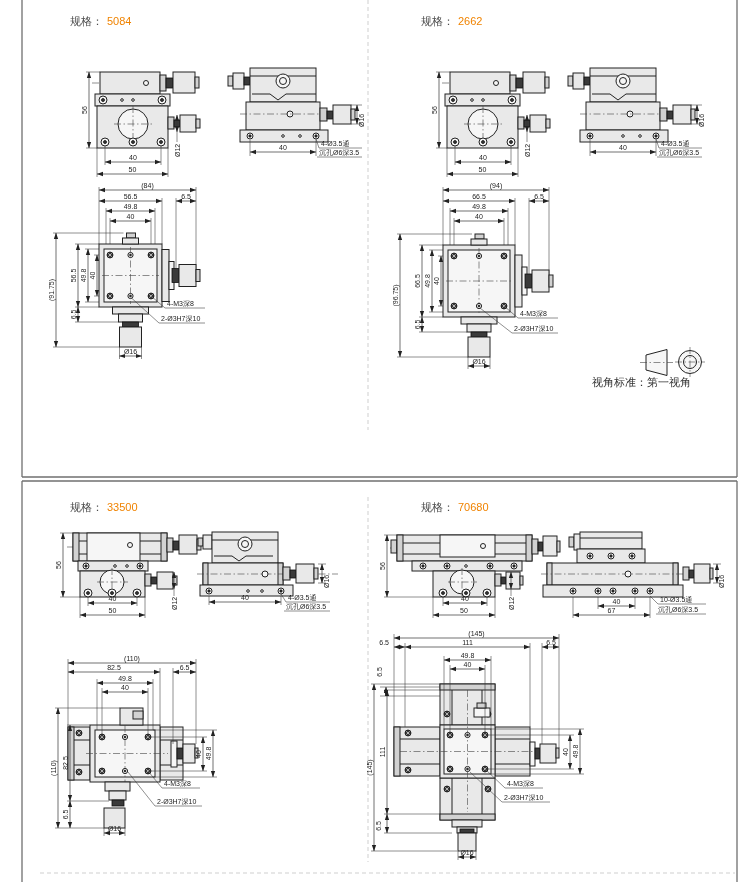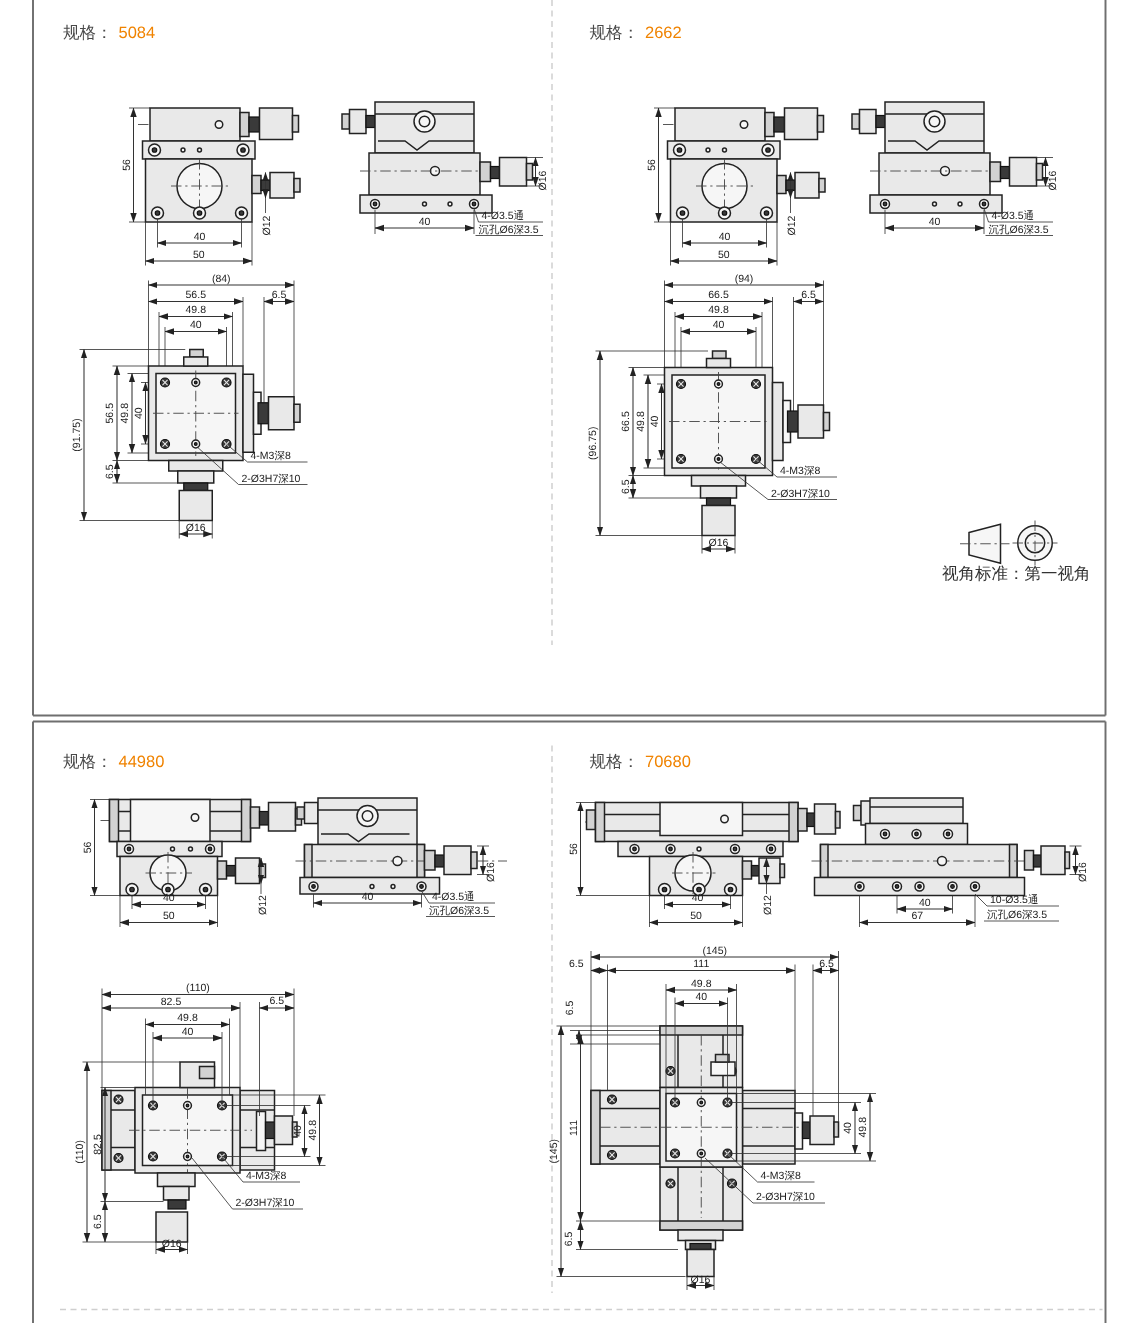--- a/index.html
+++ b/index.html
@@ -11,23 +11,23 @@
   .f1{fill:#e9e9e9;stroke:#222;stroke-width:1}
   .f2{fill:#f6f6f6;stroke:#222;stroke-width:1}
   .f3{fill:#d2d2d2;stroke:#222;stroke-width:1}
   .dk{fill:#3a3a3a;stroke:#111;stroke-width:.8}
   .dim{stroke:#333;stroke-width:.7;fill:none}
   .ext{stroke:#333;stroke-width:.55;fill:none}
   .wx{stroke:#e8e8e8;stroke-width:.7;fill:none}
   .cl{stroke:#444;stroke-width:.6;fill:none;stroke-dasharray:7 2.5 1.5 2.5}
   .dsh{stroke:#cfcfcf;stroke-width:1;stroke-dasharray:4 3;fill:none}
   .bd{stroke:#6f6f6f;stroke-width:1.3;fill:none}
-  .spec{position:absolute;font-size:11px;color:#4a4a4a;}
+  .spec{position:absolute;font-size:11px;color:#4a4a4a;margin-left:28px;}
   .spec .val{margin-left:4px;}
-  .proj{position:absolute;left:628px;top:375px;font-size:11px;color:#333;}
+  .proj{position:absolute;left:592px;top:375px;font-size:11px;color:#333;}
 </style>
 </head>
 <body>
 
 <div class="stage">
   <svg id="cv" width="750" height="882" viewBox="0 0 750 882">
     <defs>
       <marker id="ar" viewBox="0 0 10 10" refX="9.5" refY="5" markerWidth="9" markerHeight="9" orient="auto-start-reverse">
         <path d="M0,1.6 L10,5 L0,8.4 z" fill="#222"></path>
       </marker>
@@ -781,21 +781,21 @@
       </g>
     </svg>
 
   <div class="spec" style="left:42px;top:14px">
     <span>规格：</span><span class="val" style="color:#f08300">5084</span>
   </div>
   <div class="spec" style="left:393px;top:14px">
     <span>规格：</span><span class="val" style="color:#f08300">2662</span>
   </div>
   <div class="spec" style="left:42px;top:500px">
-    <span>规格：</span><span class="val" style="color:#f08300">44980</span>
+    <span>规格：</span><span class="val" style="color:#f08300">33500</span>
   </div>
   <div class="spec" style="left:393px;top:500px">
     <span>规格：</span><span class="val" style="color:#f08300">70680</span>
   </div>
 
   <div class="proj">
     <span>视角标准：</span><span>第一视角</span>
   </div>
 </div>
 

